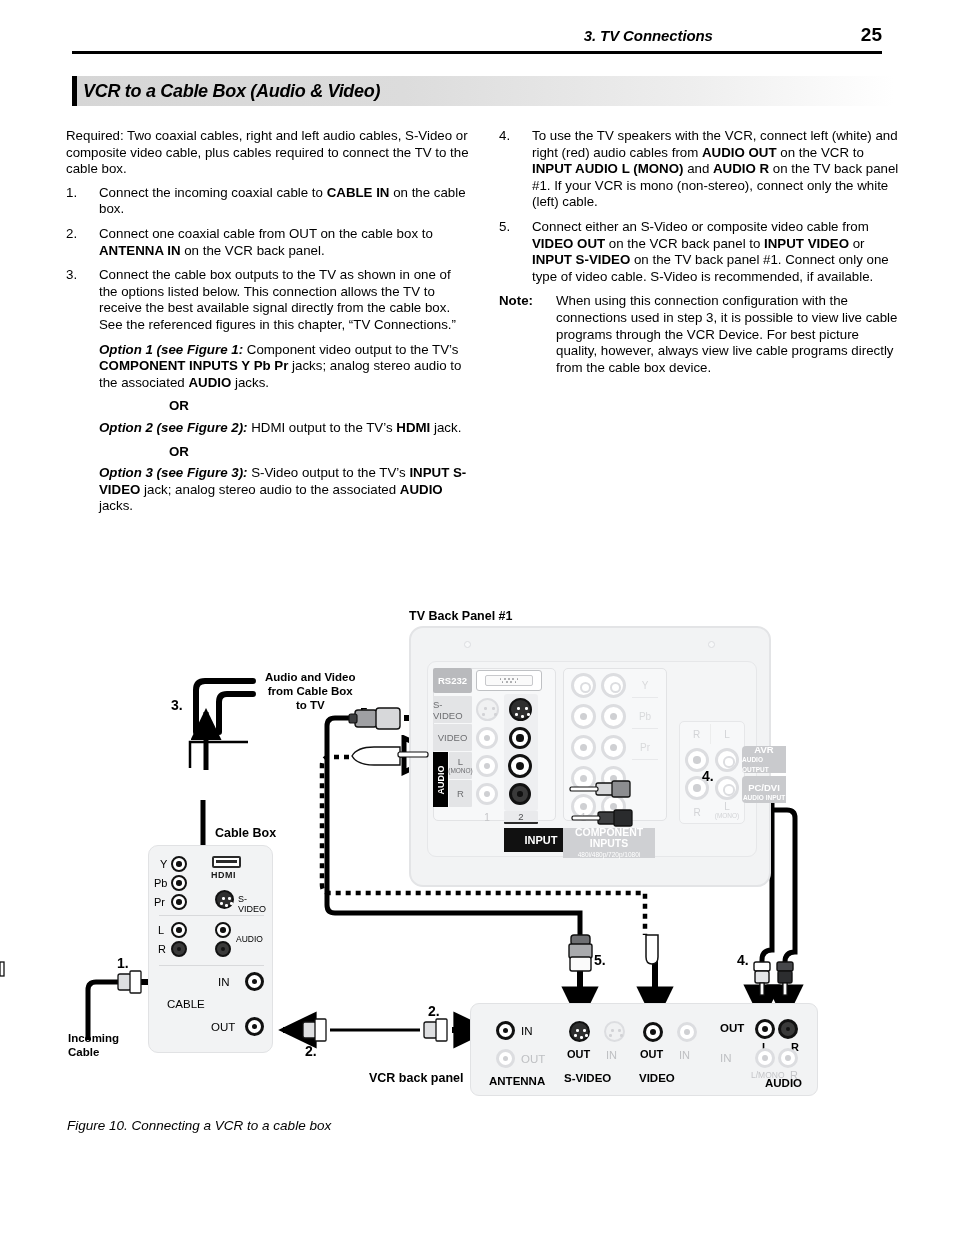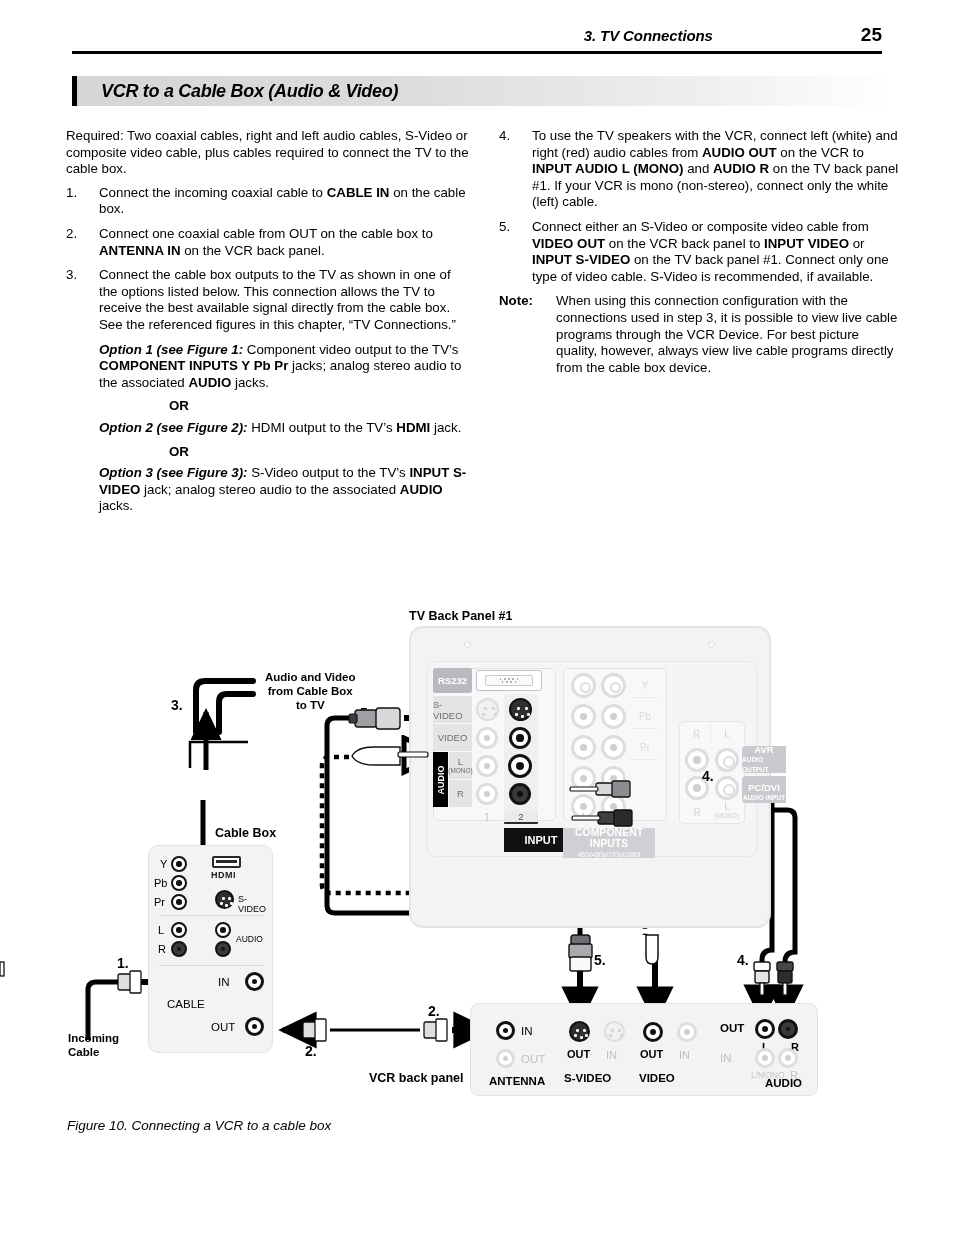--- a/index.html
+++ b/index.html
@@ -31,21 +31,21 @@
 
   
   .section-bar {
     position: absolute; left: 72px; top: 76px; width: 822px; height: 30px;
     background: linear-gradient(to right, #d6d6d6 0%, #dcdcdc 40%, #eeeeee 75%, #ffffff 100%);
     border-left: 5px solid #000;
     display: flex; align-items: center;
   }
   .section-bar .title {
     font-size: 18px; font-weight: bold; font-style: italic;
-    padding-left: 24px; letter-spacing: -0.3px;
+    padding-left: 6px; letter-spacing: -0.3px;
   }
 
   
   .col { position: absolute; font-size: 13.3px; line-height: 16.6px; }
   .col-left  { left: 66px;  top: 128px; width: 404px; }
   .col-right { left: 499px; top: 128px; width: 402px; }
 
   .para { margin-bottom: 7px; }
   .numlist { display: flex; margin-bottom: 8px; }
   .numlist .num { width: 33px; flex: 0 0 33px; }
@@ -63,21 +63,21 @@
   .figure { position: absolute; left: 0; top: 0; width: 954px; height: 1235px;
             pointer-events: none; }
   .figure > * { pointer-events: auto; }
 
   .fig-label { position: absolute; font-size: 12.5px; font-weight: bold; }
   .fig-label-plain { position: absolute; font-size: 11px; }
   .step-num { position: absolute; font-size: 14px; font-weight: bold; }
 
   
   .tv-panel {
-    position: absolute; left: 409px; top: 626px; width: 362px; height: 302px;
+    position: absolute; left: 409px; top: 626px; width: 362px; height: 261px;
     background: #f2f3f4; border: 2px solid #e3e4e6; border-radius: 14px;
   }
   .tv-screw { position: absolute; width: 7px; height: 7px; border-radius: 50%;
               border: 1px solid #dcdde0; background: #f7f8f9; }
   .tv-inner {
     position: absolute; left: 16px; top: 33px; width: 330px; height: 196px;
     border: 1px solid #e6e7e9; border-radius: 9px; background: #f4f5f6;
   }
 
   

